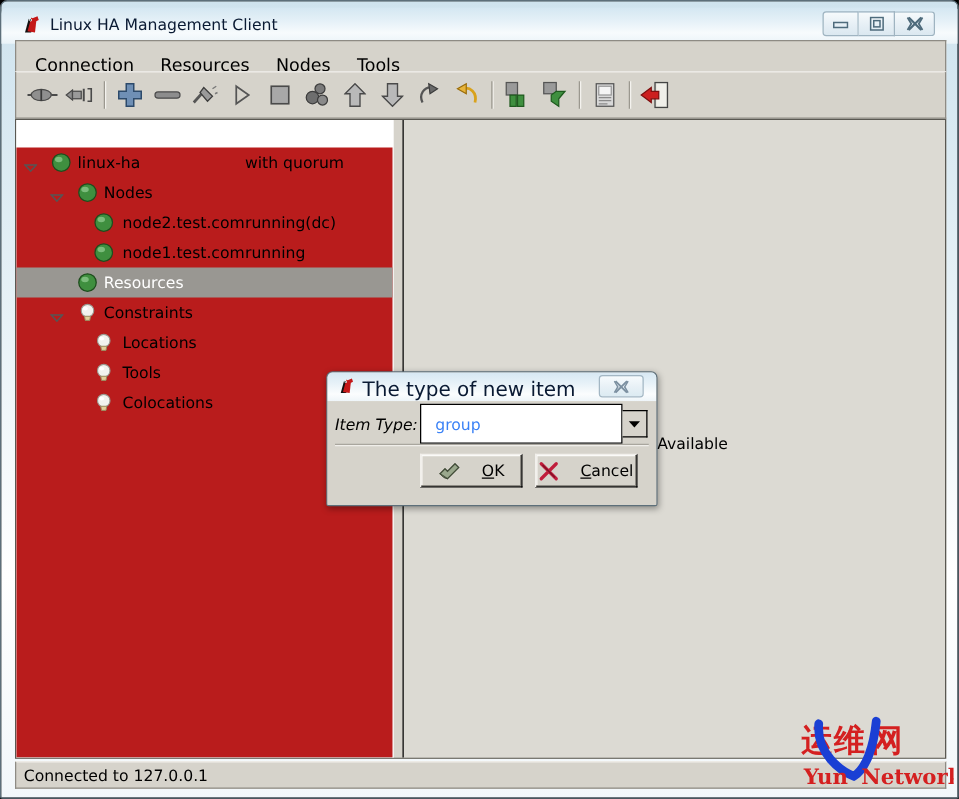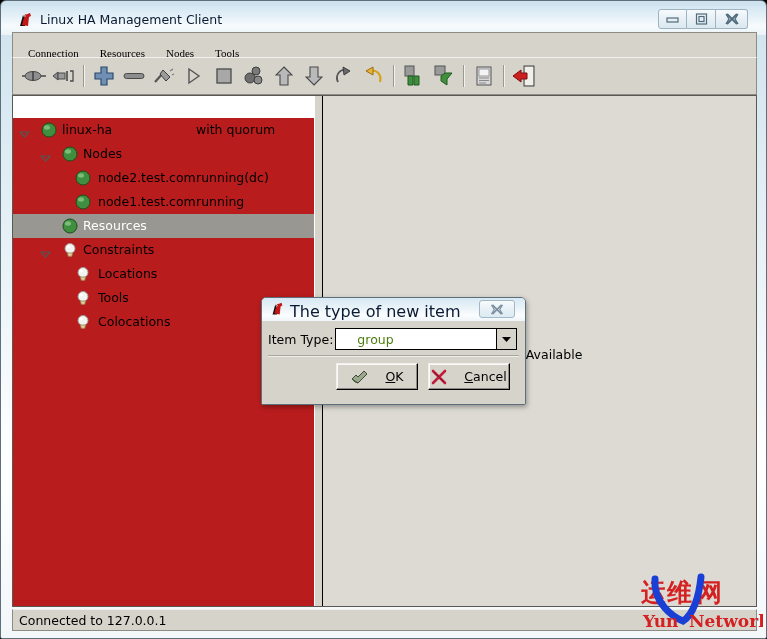--- a/index.html
+++ b/index.html
@@ -54,25 +54,24 @@
   
   #menubar {
     position: absolute; left: 11px; top: 31px;
     width: 745px; height: 25px;
     background: #d6d3cb;
     border: 1px solid #8e8b84;
     border-bottom: none;
     display: flex; align-items: center;
   }
   .menu-item {
-    font-size: 11px; color: #000;
+    font-size: 14px; color: #000;
     padding: 19px 9px 4px 9px;
     margin-left: 3px;
     white-space: nowrap;
-    font-family: Liberation Serif, serif;
   }
   .menu-item:first-child { margin-left: 6px; }
 
   
   #toolbar {
     position: absolute; left: 11px; top: 56px;
     width: 745px; height: 38px;
     background: #d6d3cb;
     border: 1px solid #8e8b84;
     border-top: 1px solid #f2f0ec;
@@ -219,30 +218,30 @@
     width: 263px; height: 83px;
     background: #d6d3cb;
   }
   #dlg-field-row {
     position: absolute; left: 6px; top: 5px;
     width: 251px; height: 26px;
     display: flex; align-items: center;
   }
   #dlg-label {
     font-size: 12.5px; color: #000;
-    white-space: nowrap; margin-right: 2px;
+    white-space: nowrap; margin-right: 2px; font-style: italic;
   }
   #dlg-input {
-    width: 162px; height: 22px;
+    width: 162px; height: 32px;
     background: #ffffff;
     border: 1px solid #000;
     font-size: 12.5px;
     font-family: "DejaVu Sans", "Liberation Sans", sans-serif;
-    color: #4d7c0f;
-    padding: 0 21px;
+    color: #3b82f6;
+    padding: 0 11px;
     outline: none;
   }
   #dlg-dropdown {
     width: 20px; height: 22px;
     background: #d6d3cb;
     border: 1px solid #000;
     border-left: none;
     display: flex; align-items: center; justify-content: center;
   }
   #dlg-sep {

